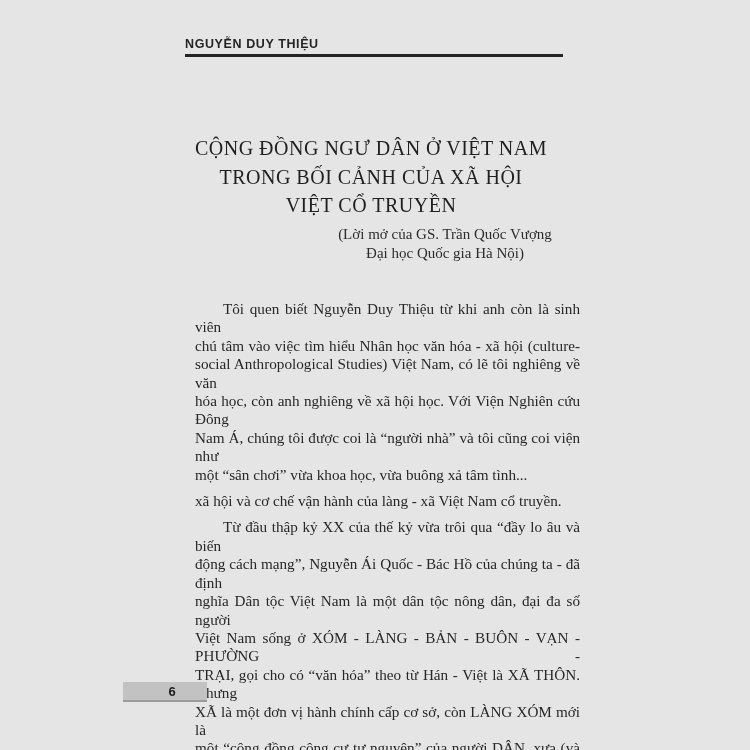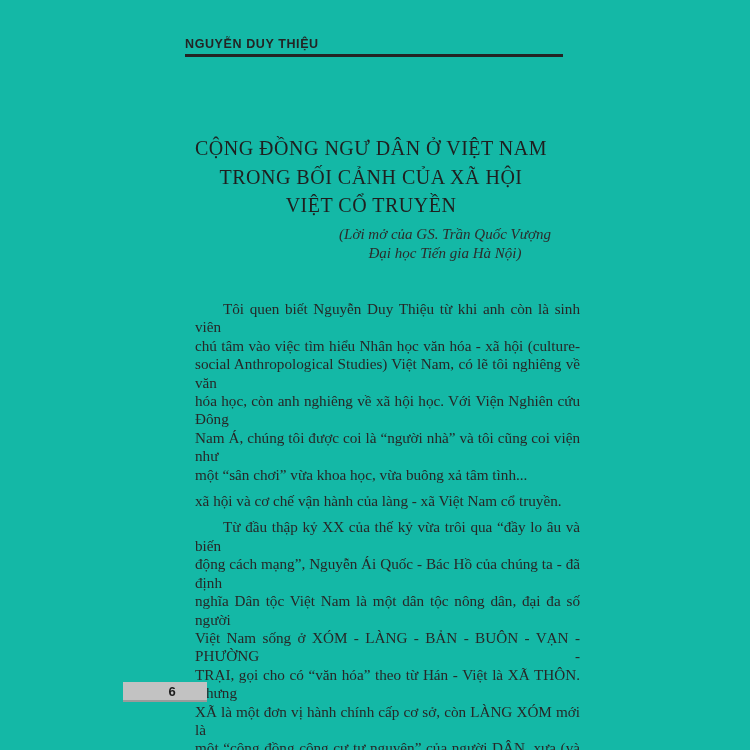--- a/index.html
+++ b/index.html
@@ -4,21 +4,21 @@
 <style>
   html, body {
     margin: 0;
     padding: 0;
     background: #ffffff;
   }
   .page {
     position: relative;
     width: 750px;
     height: 750px;
-    background: #14b8a6;
+    background: #e5e5e5;
     overflow: hidden;
     font-family: "Liberation Serif", "DejaVu Serif", serif;
     color: #2a2a2a;
   }
   
   .running-head {
     position: absolute;
     left: 185px;
     top: 36px;
     width: 380px;
@@ -54,21 +54,20 @@
     color: #1f1f1f;
   }
   .tline { display: block; }
   
   .subtitle {
     position: absolute;
     left: 305px;
     top: 225px;
     width: 280px;
     text-align: center;
-    font-style: italic;
     font-size: 15px;
     line-height: 19px;
     color: #2c2c2c;
   }
   .sline { display: block; }
   
   .body-text {
     position: absolute;
     left: 178px;
     top: 300px;
@@ -118,21 +117,21 @@
   </div>
 
   <h1 class="title">
     <span class="tline">CỘNG ĐỒNG NGƯ DÂN Ở VIỆT NAM</span>
     <span class="tline">TRONG BỐI CẢNH CỦA XÃ HỘI</span>
     <span class="tline">VIỆT CỔ TRUYỀN</span>
   </h1>
 
   <div class="subtitle">
     <span class="sline">(Lời mở của GS. Trần Quốc Vượng</span>
-    <span class="sline">Đại học Tiến gia Hà Nội)</span>
+    <span class="sline">Đại học Quốc gia Hà Nội)</span>
   </div>
 
   <div class="body-text" id="body-text">
       <div class="para">
         <div class="line first just">Tôi quen biết Nguyễn Duy Thiệu từ khi anh còn là sinh viên</div>
         <div class="line just">chú tâm vào việc tìm hiểu Nhân học văn hóa - xã hội (culture-</div>
         <div class="line just">social Anthropological Studies) Việt Nam, có lẽ tôi nghiêng về văn</div>
         <div class="line just">hóa học, còn anh nghiêng về xã hội học. Với Viện Nghiên cứu Đông</div>
         <div class="line just">Nam Á, chúng tôi được coi là “người nhà” và tôi cũng coi viện như</div>
         <div class="line">một “sân chơi” vừa khoa học, vừa buông xả tâm tình...</div>

